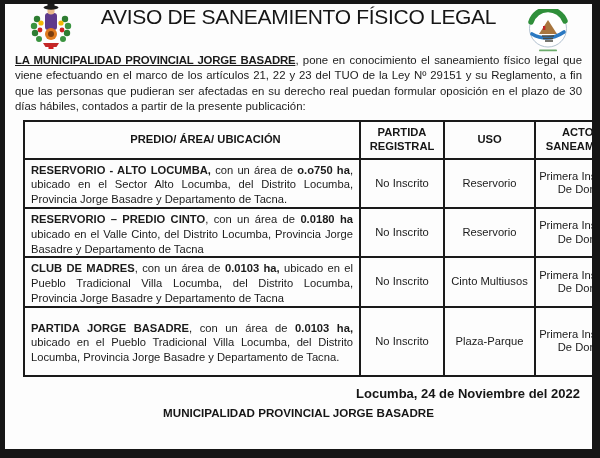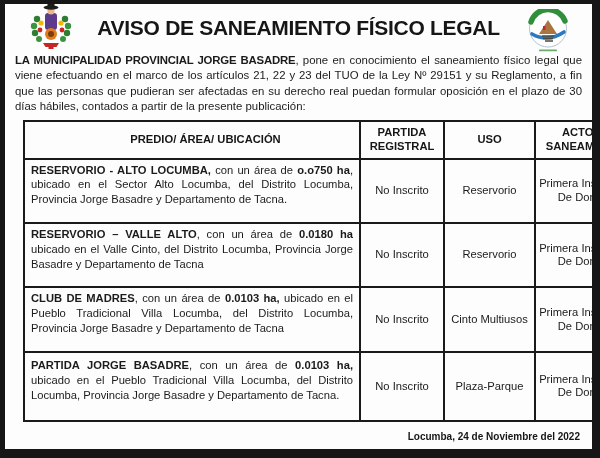--- a/index.html
+++ b/index.html
@@ -8,48 +8,48 @@
     background:#161616;padding:4px 8px 9px 5px;
   }
   .doc{
     box-sizing:border-box;width:100%;height:100%;
     background:#fdfdfd;color:#1b1b1b;overflow:hidden;
     font-family:"Liberation Sans","DejaVu Sans",sans-serif;
     padding:0 10px;
   }
   .header{position:relative;height:46px;}
   .title{
-    text-align:center;font-weight:bold;font-size:21px;letter-spacing:-0.3px;
-    padding-top:12px;white-space:nowrap;color:#161616;
+    text-align:center;font-weight:normal;font-size:21px;letter-spacing:-0.3px;
+    padding-top:1px;white-space:nowrap;color:#161616;
   }
   .logo-left{position:absolute;left:13px;top:-3px;}
   .logo-right{position:absolute;right:6px;top:5px;}
   .intro{
     font-size:11.4px;line-height:15.4px;text-align:justify;margin-top:3px;
   }
-  .intro b{letter-spacing:-0.2px;}
+  .intro b{letter-spacing:-0.2px;text-decoration:underline;}
   table{
     border-collapse:collapse;margin:5px 0 0 8px;width:564px;
     table-layout:fixed;
   }
   th,td{border:2px solid #1a1a1a;}
   th{
     font-size:11.2px;font-weight:bold;text-align:center;padding:2px;
     line-height:13.5px;color:#161616;
   }
   td{font-size:11.2px;vertical-align:middle;}
   td.predio{
-    text-align:justify;padding:3px 6px 15px 6px;line-height:14.8px;margin-left:16px;
+    text-align:justify;padding:3px 6px 0 6px;line-height:14.8px;margin-left:16px;
   }
   td.cc{text-align:center;line-height:13.5px;padding:2px;}
   .c1{width:303px;padding-left:29px;}.c2{width:78px;margin-left:35px;}.c3{width:85px;}.c4{width:98px;}
   tr.r1{height:49px;}tr.r2{height:48px;}tr.r3{height:49px;}tr.r4{height:69px;}
   tr.rh{height:38px;}
   .date{
-    text-align:right;font-weight:bold;font-size:10px;margin:9px 2px 0 0;
+    text-align:right;font-weight:bold;font-size:13px;margin:9px 2px 0 0;
     color:#161616;
   }
   .sig{
     text-align:center;font-weight:bold;font-size:11.6px;line-height:14.6px;
     margin-top:5px;color:#161616;
   }
 </style>
 </head>
 <body>
 
@@ -107,21 +107,21 @@
         <th class="c3">USO</th>
         <th class="c4">ACTO DE SANEAMIENTO</th>
       </tr>
       <tr class="r1">
         <td class="predio"><b>RESERVORIO - ALTO LOCUMBA,</b><span> con un área de </span><b>o.o750 ha</b><span>, ubicado en el Sector Alto Locumba, del Distrito Locumba, Provincia Jorge Basadre y Departamento de Tacna.</span></td>
         <td class="cc">No Inscrito</td>
         <td class="cc">Reservorio</td>
         <td class="cc">Primera Inscripción De Dominio</td>
       </tr>
       <tr class="r2">
-        <td class="predio"><b>RESERVORIO – VALLE ALTO</b><span>, con un área de </span><b>0.0180 ha</b><span> ubicado en el Valle Cinto, del Distrito Locumba, Provincia Jorge Basadre y Departamento de Tacna</span></td>
+        <td class="predio"><b>RESERVORIO – PREDIO CINTO</b><span>, con un área de </span><b>0.0180 ha</b><span> ubicado en el Valle Cinto, del Distrito Locumba, Provincia Jorge Basadre y Departamento de Tacna</span></td>
         <td class="cc">No Inscrito</td>
         <td class="cc">Reservorio</td>
         <td class="cc">Primera Inscripción De Dominio</td>
       </tr>
       <tr class="r3">
         <td class="predio"><b>CLUB DE MADRES</b><span>, con un área de </span><b>0.0103 ha,</b><span> ubicado en el Pueblo Tradicional Villa Locumba, del Distrito Locumba, Provincia Jorge Basadre y Departamento de Tacna</span></td>
         <td class="cc">No Inscrito</td>
         <td class="cc">Cinto Multiusos</td>
         <td class="cc">Primera Inscripción De Dominio</td>
       </tr>

